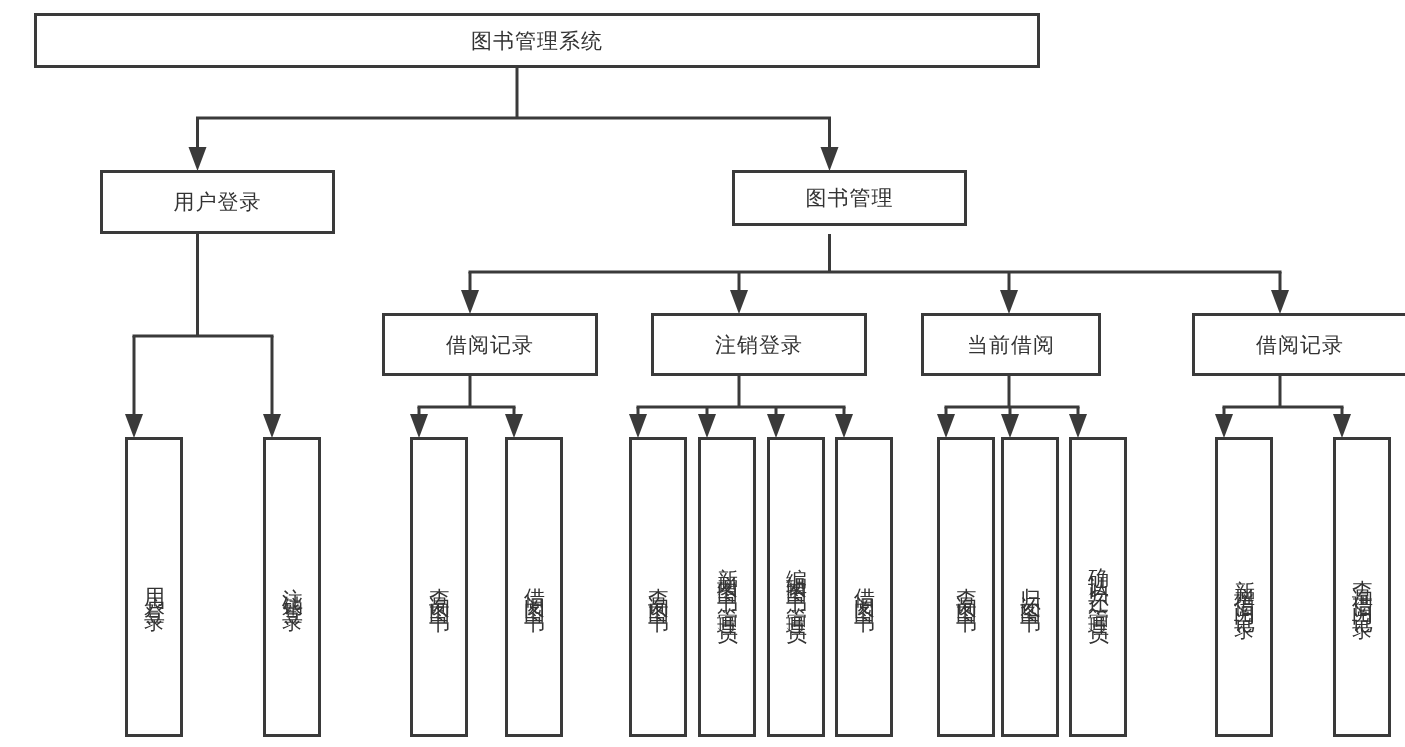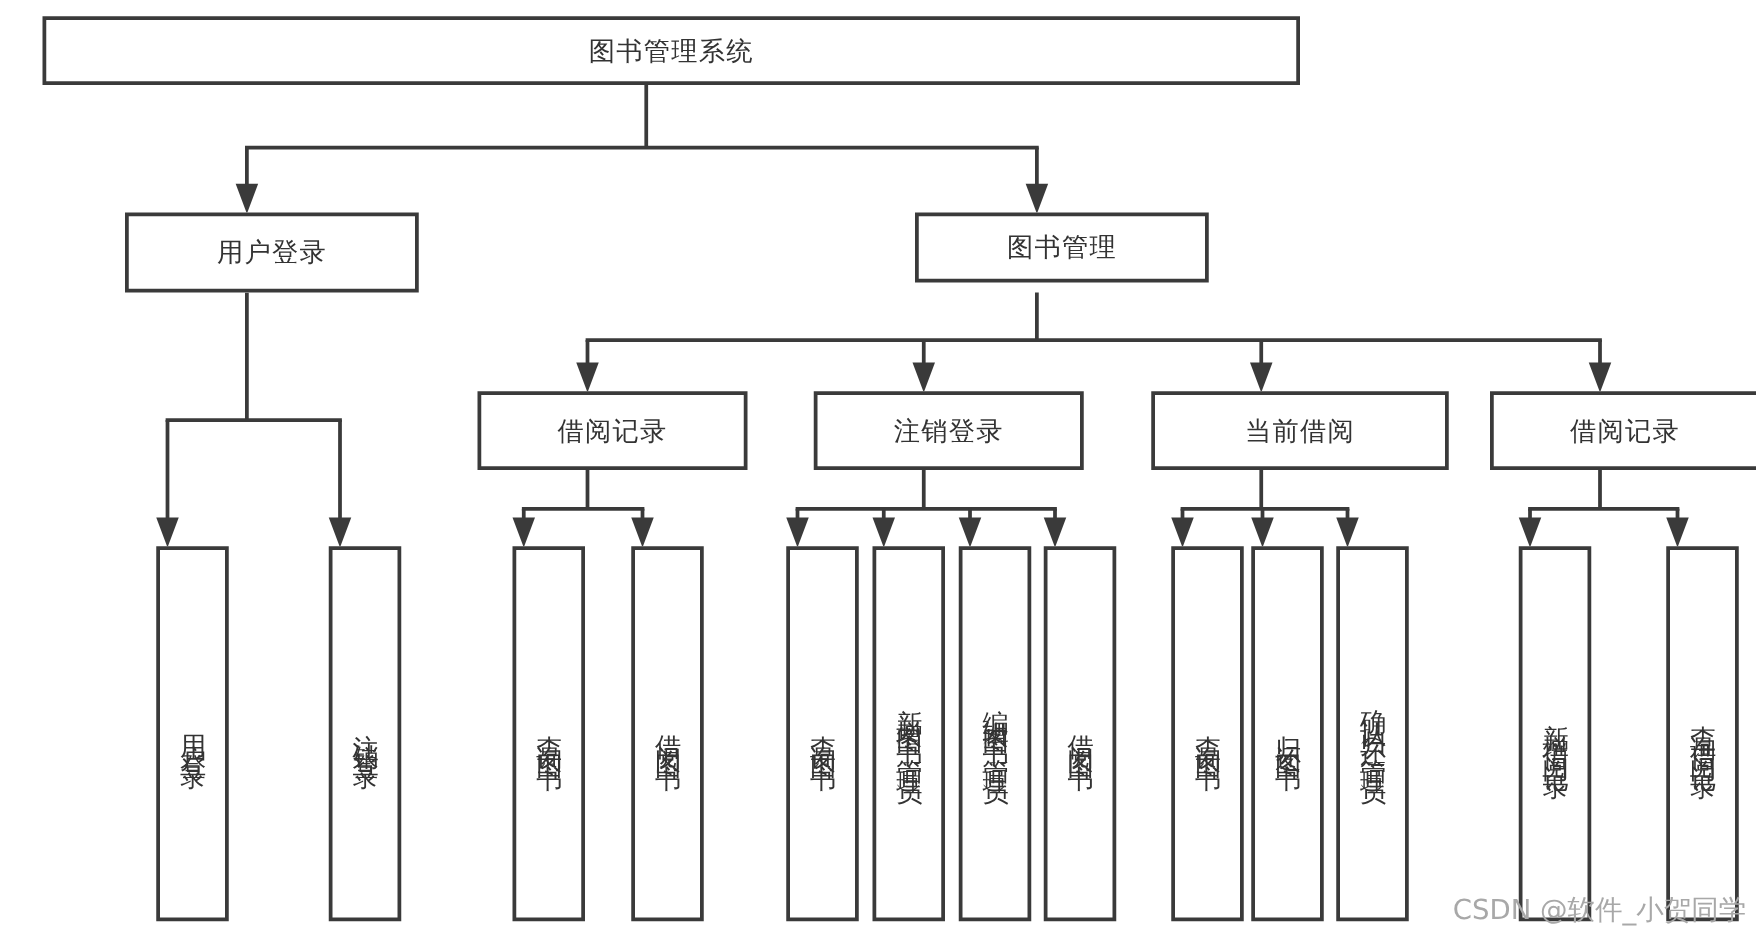--- a/index.html
+++ b/index.html
@@ -122,21 +122,21 @@
       </div>
       <div class="node hbox" style="left: 712px; top: 170px; width: 235px; height: 56px;">
         <span class="lbl">图书管理</span>
       </div>
       <div class="node hbox" style="left: 362px; top: 313px; width: 216px; height: 63px;">
         <span class="lbl">借阅记录</span>
       </div>
       <div class="node hbox" style="left: 631px; top: 313px; width: 216px; height: 63px;">
         <span class="lbl">注销登录</span>
       </div>
-      <div class="node hbox" style="left: 901px; top: 313px; width: 238px; height: 63px;">
+      <div class="node hbox" style="left: 901px; top: 313px; width: 180px; height: 63px;">
         <span class="lbl">当前借阅</span>
       </div>
       <div class="node hbox" style="left: 1172px; top: 313px; width: 216px; height: 63px;">
         <span class="lbl">借阅记录</span>
       </div>
       <div class="node vbox" style="left: 105px; top: 437px; width: 58px; height: 300px;">
         <span class="lbl">用户登录</span>
       </div>
       <div class="node vbox" style="left: 243px; top: 437px; width: 58px; height: 300px;">
         <span class="lbl">注销登录</span>
@@ -168,14 +168,13 @@
       <div class="node vbox" style="left: 1049px; top: 437px; width: 58px; height: 300px;">
         <span class="lbl">确认归还（管理员）</span>
       </div>
       <div class="node vbox" style="left: 1195px; top: 437px; width: 58px; height: 300px;">
         <span class="lbl">新增借阅记录</span>
       </div>
       <div class="node vbox" style="left: 1313px; top: 437px; width: 58px; height: 300px;">
         <span class="lbl">查询借阅记录</span>
       </div>
     </div>
-  <div id="watermark">CSDN @软件_小贺同学</div>
 </div>
 
 </body></html>

